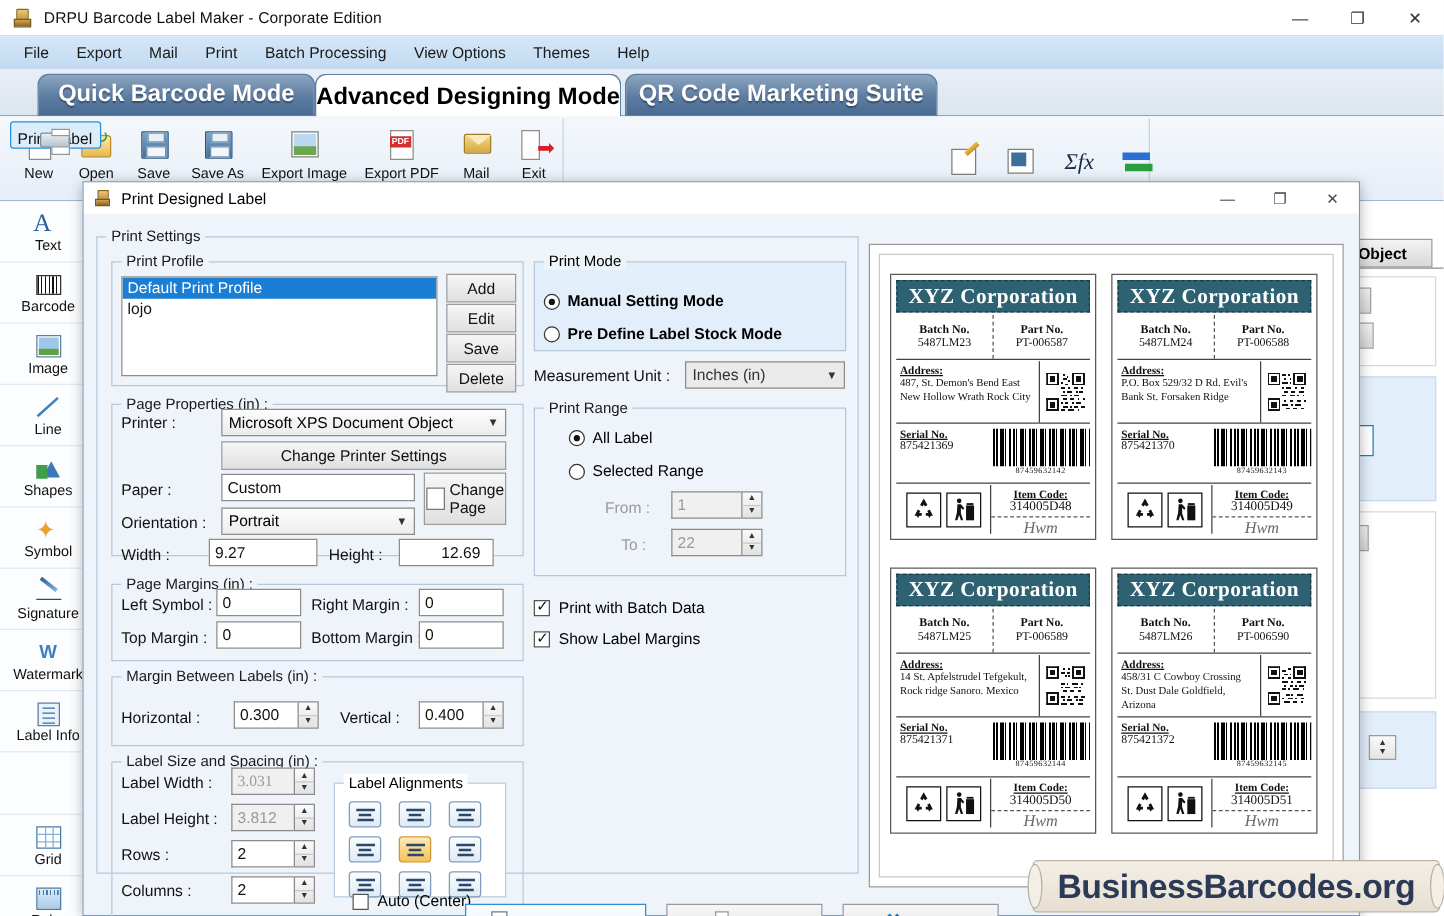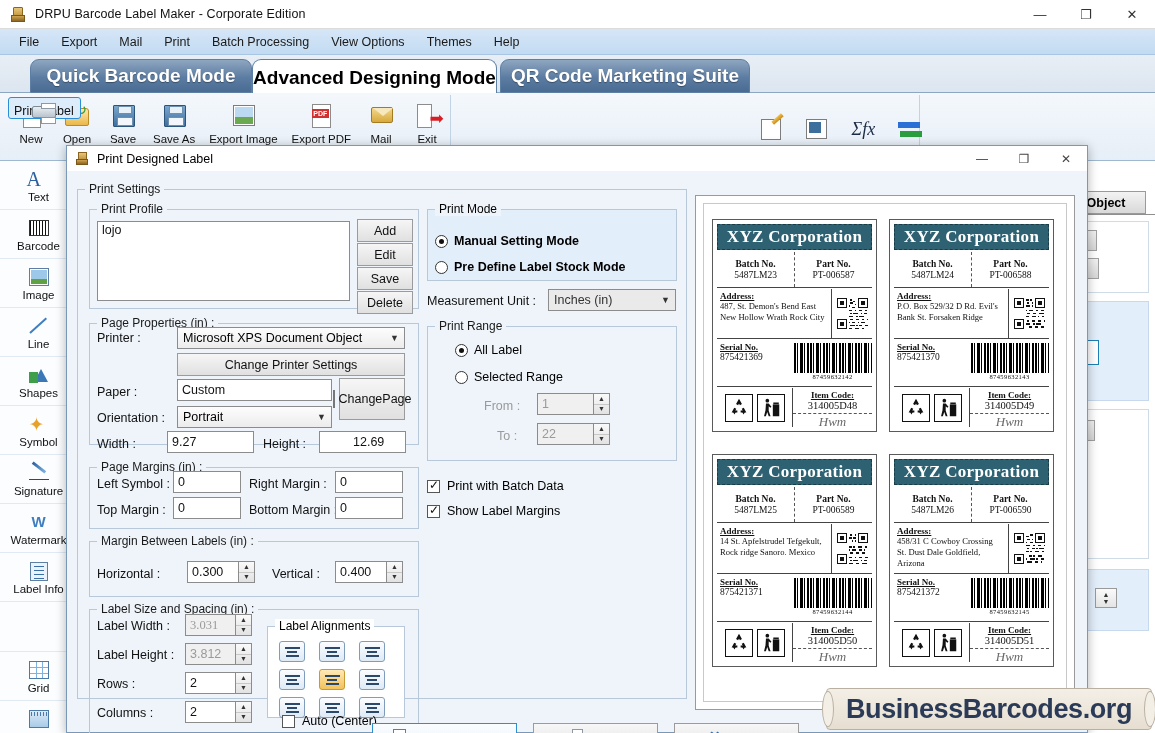--- a/index.html
+++ b/index.html
@@ -607,20 +607,21 @@
     <div class="dlg-body">
 
       <div class="gb" style="left:10px; top:18px; width:610px; height:510px;">
         <div class="lg">Print Settings</div>
       </div>
 
       <div class="gb" style="left:22px; top:38px; width:330px; height:100px;">
         <div class="lg">Print Profile</div>
       </div>
       <div class="listbox" style="left:30px; top:50px; width:253px; height:80px;">
+        <div class="lirow sel2">Default Print Profile</div>
         <div class="lirow">lojo</div>
       </div>
       <div class="btn" style="left:290px; top:48px; width:56px; height:23px;">Add</div>
       <div class="btn" style="left:290px; top:72px; width:56px; height:23px;">Edit</div>
       <div class="btn" style="left:290px; top:96px; width:56px; height:23px;">Save</div>
       <div class="btn" style="left:290px; top:120px; width:56px; height:23px;">Delete</div>
 
       <div class="gb" style="left:22px; top:152px; width:330px; height:122px;">
         <div class="lg">Page Properties (in) :</div>
       </div>
@@ -632,29 +633,29 @@
       <div class="btn" style="left:110px; top:182px; width:228px; height:23px;">Change Printer Settings</div>
       <div class="lbl" style="left:30px; top:214px;">Paper :</div>
       <div class="tx" style="left:110px; top:208px; width:155px;">Custom</div>
       <div class="lbl" style="left:30px; top:240px;">Orientation :</div>
       <div class="sel" style="left:110px; top:235px; width:155px;">
         <span>Portrait</span>
         <span class="cv">▼</span>
       </div>
       <div class="btn" style="left:272px; top:207px; width:66px; height:42px; gap:4px;">
         <span style="display:inline-block;width:15px;height:18px;background:#fff;border:1px solid #777;position:relative;"></span>
-        <span style="display:flex;flex-direction:row;line-height:14px;">
+        <span style="display:flex;flex-direction:column;line-height:14px;">
           <span>Change</span>
           <span>Page</span>
         </span>
       </div>
       <div class="lbl" style="left:30px; top:266px;">Width :</div>
       <div class="tx" style="left:100px; top:260px; width:87px;">9.27</div>
       <div class="lbl" style="left:196px; top:266px;">Height :</div>
-      <div class="tx" style="left:252px; top:260px; width:87px;padding-left:33px;">12.69</div>
+      <div class="tx" style="left:252px; top:260px; width:76px;padding-left:33px;">12.69</div>
 
       <div class="gb" style="left:22px; top:296px; width:330px; height:62px;">
         <div class="lg">Page Margins (in) :</div>
       </div>
       <div class="lbl" style="left:30px; top:306px;">Left Symbol :</div>
       <div class="tx" style="left:106px; top:300px; width:68px;">0</div>
       <div class="lbl" style="left:182px; top:306px;">Right Margin :</div>
       <div class="tx" style="left:268px; top:300px; width:68px;">0</div>
       <div class="lbl" style="left:30px; top:332px;">Top Margin :</div>
       <div class="tx" style="left:106px; top:326px; width:68px;">0</div>

